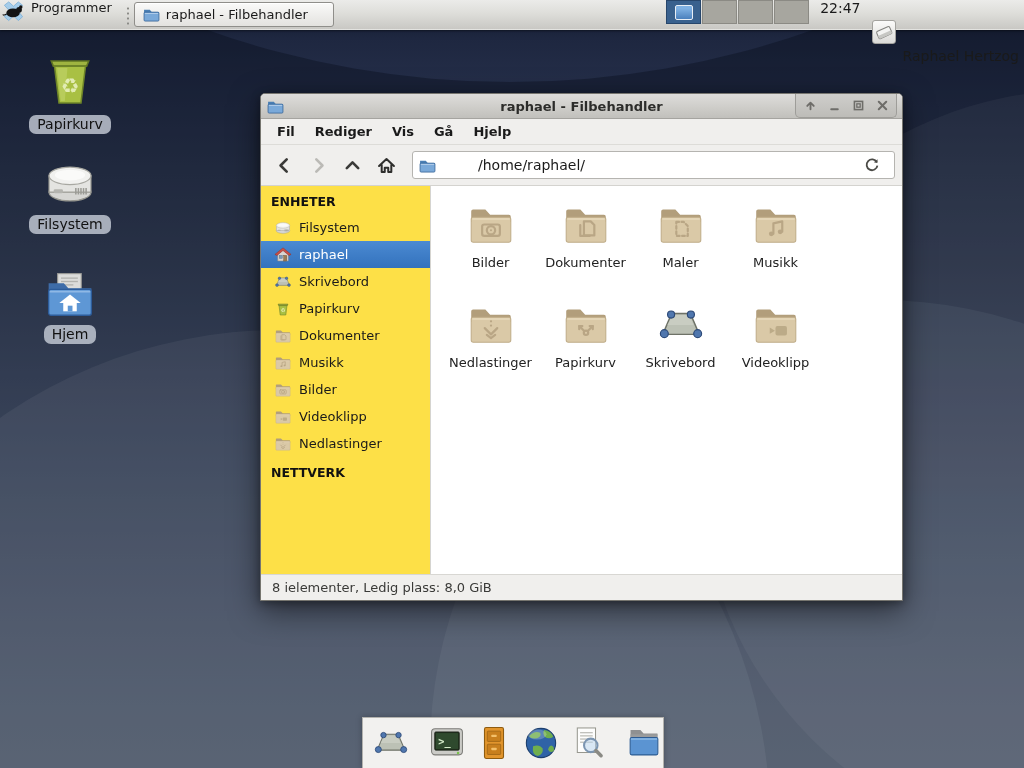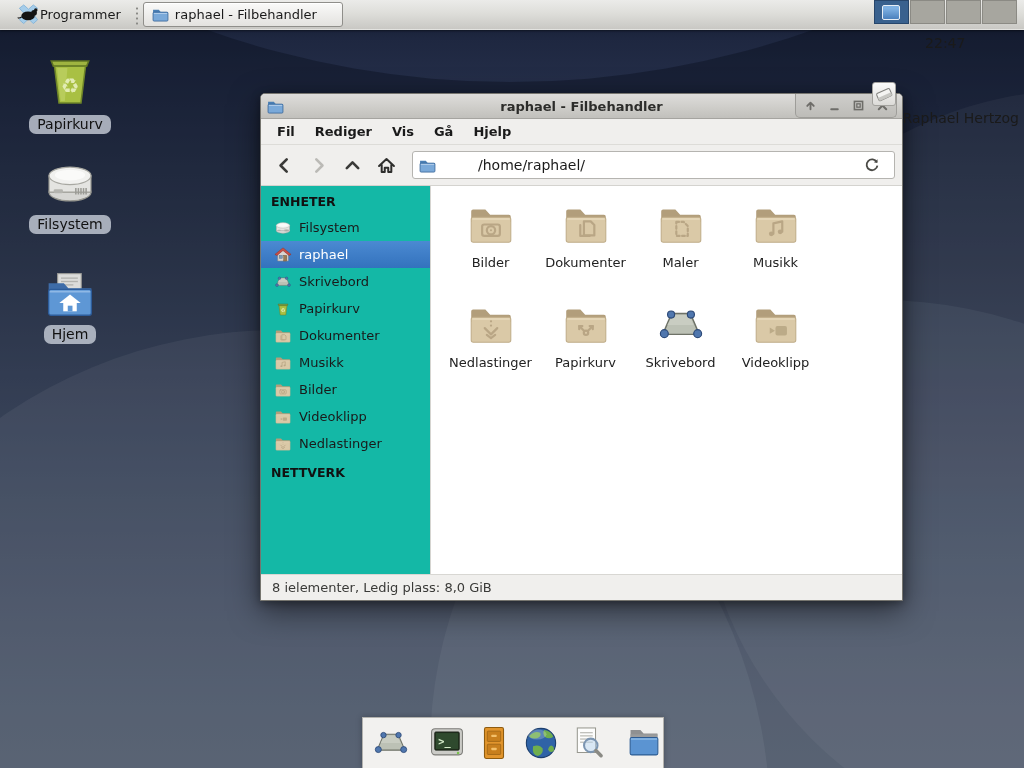--- a/index.html
+++ b/index.html
@@ -16,33 +16,33 @@
   .wp-arc { position:absolute; width:1600px; height:1400px; left:-290px; top:-1318px; border-radius:50%;
             box-shadow:0 0 0 2000px rgba(8,12,26,0.38); background:transparent; }
 
   
   #top-panel {
     position:absolute; left:0; top:0; width:1024px; height:30px;
     background:linear-gradient(180deg,#ebebe9 0%,#dededa 45%,#c9c8c4 100%);
     border-bottom:1px solid #89888414; box-shadow:0 1px 2px rgba(0,0,0,0.45);
     display:flex; align-items:center; z-index:50;
   }
-  #apps-button { display:flex; align-items:center; padding:0 10px 0 17px; height:100%; cursor:default; }
+  #apps-button { display:flex; gap:6px; padding:0 10px 0 2px; height:100%; cursor:default; }
   #apps-button .logo { width:23px; height:23px; }
   #panel-grip { width:8px; height:20px; margin:0 2px;
     background-image:radial-gradient(circle, #8a8a86 1px, transparent 1.2px);
     background-size:4px 5px; background-position:2px 1px; background-repeat:repeat-y; }
   .task-button {
     display:flex; align-items:center; gap:6px; height:25px; width:200px; padding:0 8px;
     background:linear-gradient(180deg,#fafaf9,#e3e2df);
     border:1px solid #8f8e8a; border-radius:3px;
     box-shadow:inset 0 1px 0 #ffffff; overflow:hidden; white-space:nowrap;
   }
   .task-button .w-icon { width:17px; height:17px; flex:0 0 auto; }
-  #panel-right { position:absolute; right:5px; top:0; height:48px; display:flex; align-items:center; gap:11px;flex-direction:column; }
+  #panel-right { position:absolute; right:5px; top:0; height:48px; display:flex; align-items:flex-start; gap:11px; }
   #pager { display:flex; gap:1px; }
   .pager-cell { width:35px; height:24px; background:#a7a69f; border:1px solid #8b8a84; position:relative; }
   .pager-cell.active { background:#39618e; border-color:#27466b; display:flex; align-items:center; justify-content:center; }
   .pager-cell.active .mini { width:18px; height:15px; border:1px solid #e8eef5; border-radius:2px;
      background:linear-gradient(180deg,#7fb1e3 20%,#4a80bd); }
   #clock { font-size:14px; }
   #user-badge { display:flex; align-items:center; gap:7px; }
   #user-badge .u-icon { width:24px; height:24px; background:linear-gradient(180deg,#fbfbfa,#dcdbd8);
      border:1px solid #a3a29e; border-radius:3px; display:flex; align-items:center; justify-content:center; }
   #user-badge .u-icon svg { width:20px; height:20px; }
@@ -75,21 +75,21 @@
   #toolbar { height:41px; background:#f0efed; border-bottom:1px solid #d4d3cf; display:flex; align-items:center; padding:0 7px; gap:2px; }
   .tool-btn { width:32px; height:31px; display:flex; align-items:center; justify-content:center; border-radius:3px; }
   .tool-btn svg { width:21px; height:21px; }
   #path-entry { flex:1; height:28px; margin-left:8px; background:#ffffff; border:1px solid #b5b4b0; border-radius:3px;
     display:flex; align-items:center; padding:0 6px; gap:6px; }
   #path-entry .w-icon { width:17px; height:17px; }
   #path-text { flex:1; font-size:14px; color:#1a1a1a;margin-left:36px; }
   #reload-btn svg { width:16px; height:16px; }
 
   #window-body { flex:1; display:flex; min-height:0; background:#ffffff; }
-  #sidebar { width:170px; background:#14b8a6; border-right:1px solid #d5d4d0; overflow:hidden; flex:0 0 auto; }
+  #sidebar { width:170px; background:#fde047; border-right:1px solid #d5d4d0; overflow:hidden; flex:0 0 auto; }
   .sb-header { font-weight:bold; font-size:12.5px; padding:8px 10px 5px; color:#111; }
   .sb-row { height:27px; display:flex; align-items:center; gap:7px; padding-left:13px; cursor:default; }
   .sb-row .sb-ico { width:18px; height:18px; flex:0 0 auto; }
   .sb-row.selected { background:linear-gradient(180deg,#4b8ad2,#3372bd); color:#ffffff; }
   #main-pane { flex:1; background:#ffffff; padding:14px 0 0 12px; position:relative;
     display:grid; grid-template-columns:repeat(4,95px); grid-auto-rows:100px; align-content:start; }
   .file-item { display:flex; flex-direction:column; align-items:center; width:95px; }
   .file-item .fico { width:50px; height:50px; }
   .file-item .fico svg { width:50px; height:50px; }
   .file-label { margin-top:5px; font-size:13px; color:#222; text-align:center; }

